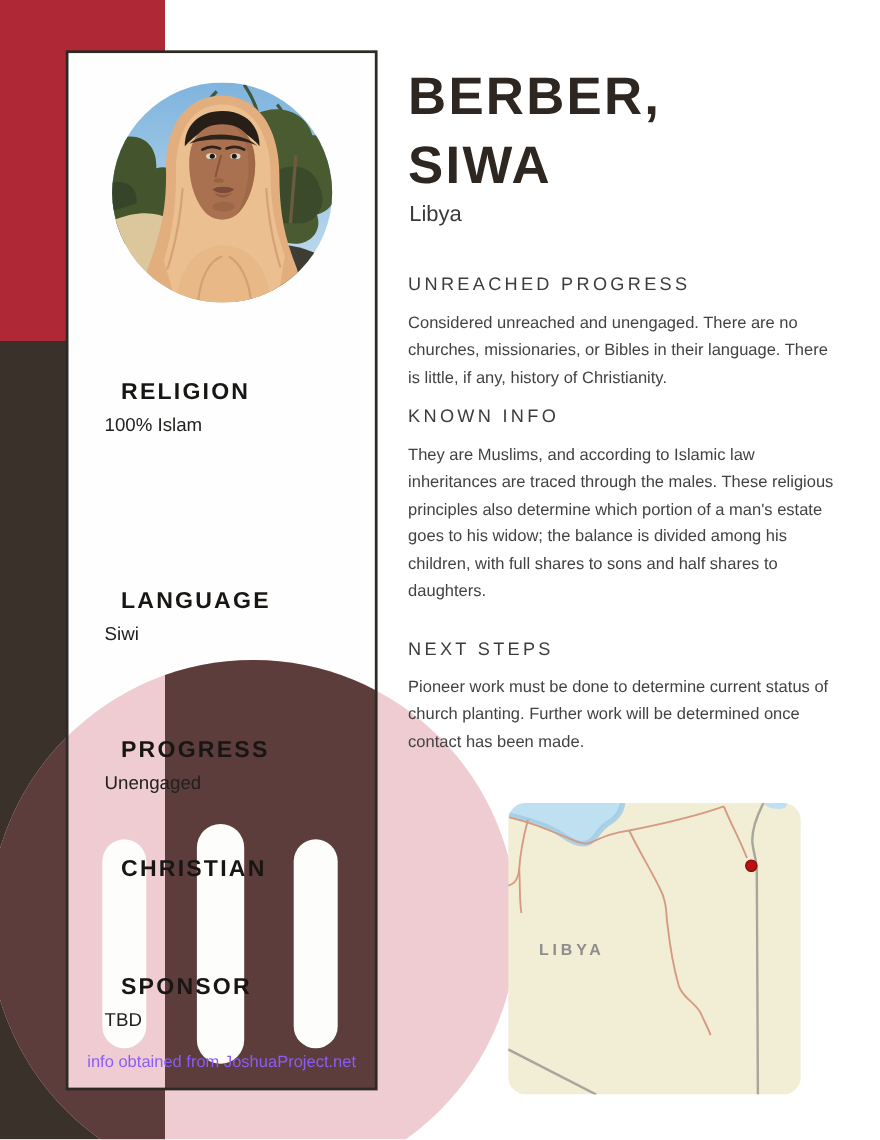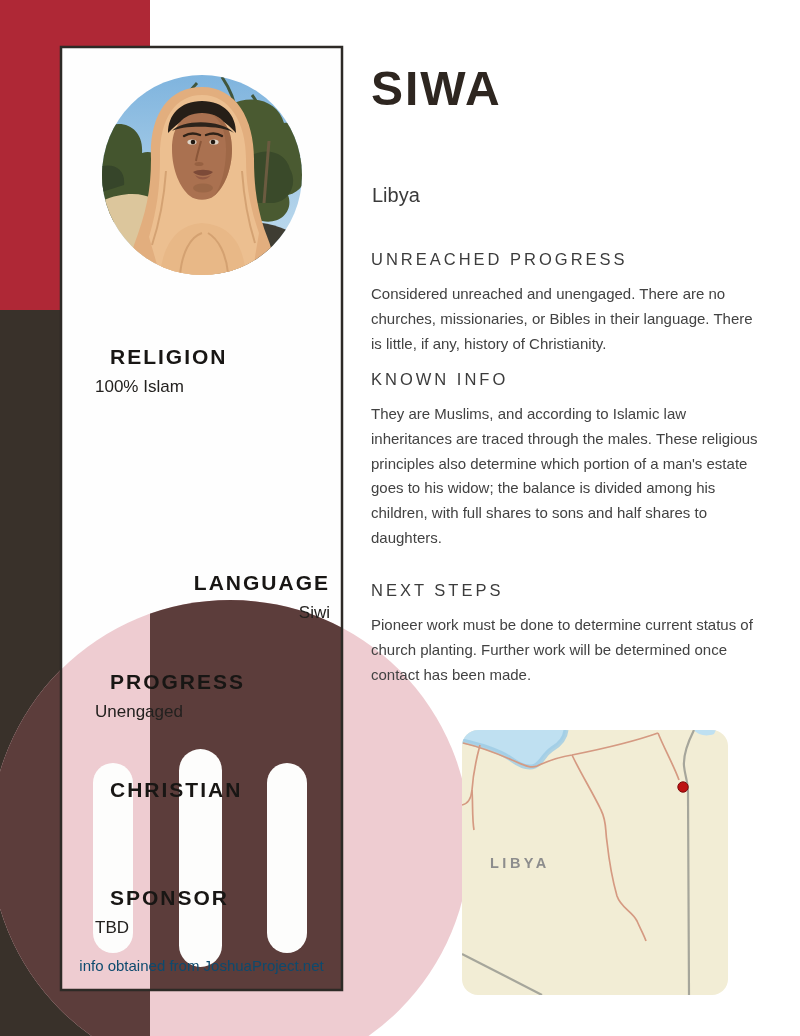--- a/index.html
+++ b/index.html
@@ -10,24 +10,24 @@
   #bg-art{position:absolute;left:0;top:0;width:800px;height:1036px;z-index:0;}
   
   #photo{left:102px;top:75px;width:200px;height:200px;z-index:6;}
   .pill{position:absolute;background:#fdfdfc;border-radius:22px;z-index:4;}
   #pill-1{left:93px;top:763px;width:40px;height:190px;}
   #pill-2{left:179px;top:749px;width:43px;height:218px;}
   #pill-3{left:267px;top:763px;width:40px;height:190px;}
   .field{position:absolute;left:95px;width:235px;z-index:7;}
   .field .flabel{font-size:21px;font-weight:800;letter-spacing:2px;color:#181614;line-height:26px;margin-left:15px;}
   .field .fvalue{font-size:17px;color:#23211f;margin-top:6px;line-height:22px;}
-  #field-0{top:344px;} #field-1{top:452px;} #field-2{top:570px;text-align:right;}
+  #field-0{top:344px;} #field-1{top:452px;} #field-2{top:534px;}
   #field-3{top:669px;} #field-4{top:777px;} #field-5{top:885px;}
   #card-footer{left:61px;top:957px;width:281px;text-align:center;font-size:15px;
-               color:#0c4a6e;z-index:7;}
+               color:#8b5cf6;z-index:7;}
   
   #title{left:371px;top:58px;width:400px;font-size:48px;line-height:62px;font-weight:800;
          letter-spacing:2px;color:#2e2620;z-index:3;}
   #subtitle{left:372px;top:184px;font-size:20px;color:#3a3a3a;z-index:3;}
   .section{position:absolute;left:371px;width:392px;z-index:3;}
   .sheading{font-size:16.5px;letter-spacing:3px;color:#3c3c3c;margin-bottom:13px;}
   .sbody{font-size:15px;line-height:24.8px;color:#424242;}
   #section-0{top:250px;} #section-1{top:370px;} #section-2{top:581px;}
   #map{left:462px;top:730px;width:266px;height:265px;z-index:3;}
 </style>
@@ -134,20 +134,21 @@
     <div class="flabel">CHRISTIAN</div>
   </div>
   <div class="field" id="field-5">
     <div class="flabel">SPONSOR</div>
     <div class="fvalue">TBD</div>
   </div>
 
   <div class="abs" id="card-footer">info obtained from JoshuaProject.net</div>
 
   <div class="abs" id="title">
+    <div>BERBER,</div>
     <div>SIWA</div>
   </div>
   <div class="abs" id="subtitle">Libya</div>
 
   <div class="section" id="section-0">
     <div class="sheading">UNREACHED PROGRESS</div>
     <div class="sbody">Considered unreached and unengaged. There are no churches, missionaries, or Bibles in their language. There is little, if any, history of Christianity.</div>
   </div>
   <div class="section" id="section-1">
     <div class="sheading">KNOWN INFO</div>

